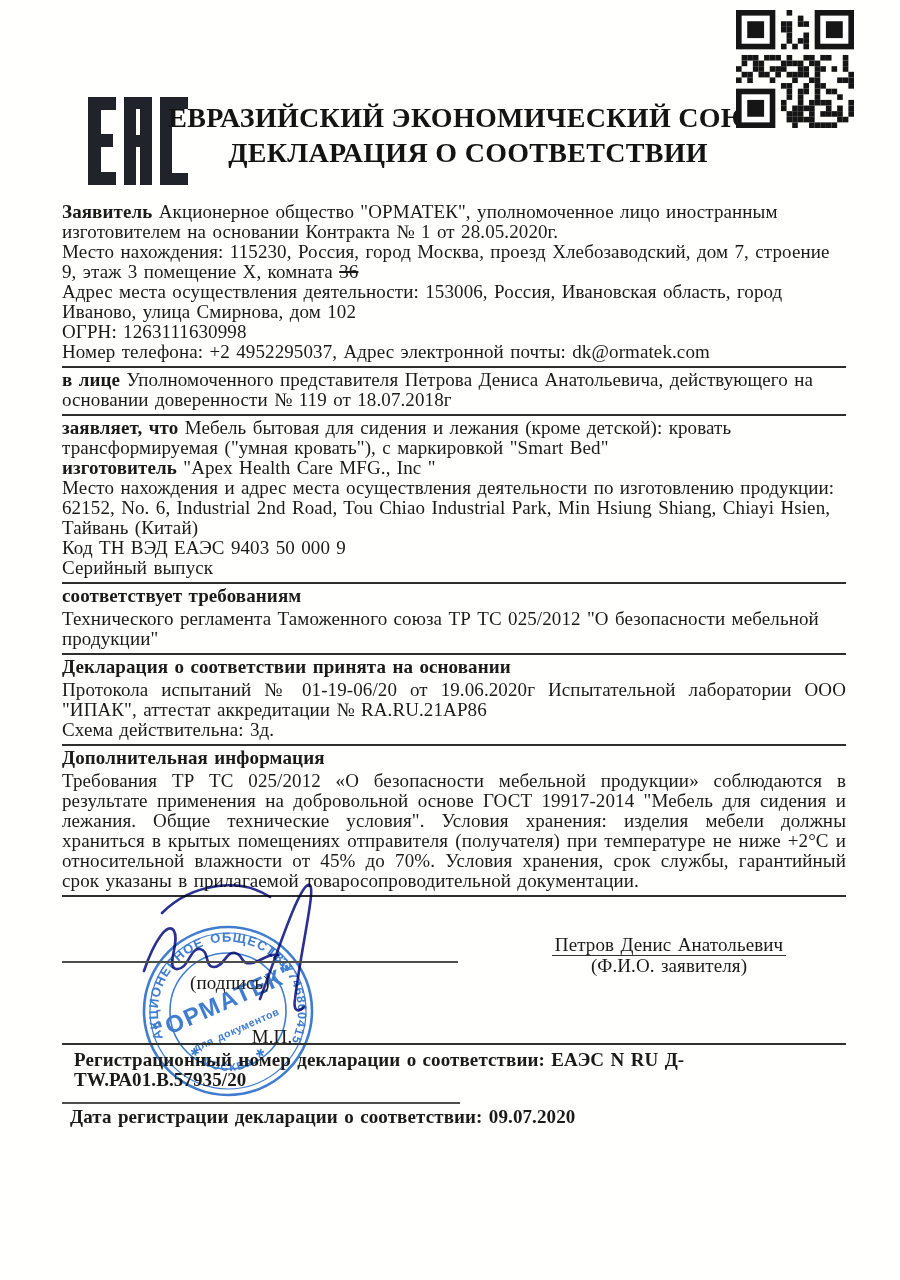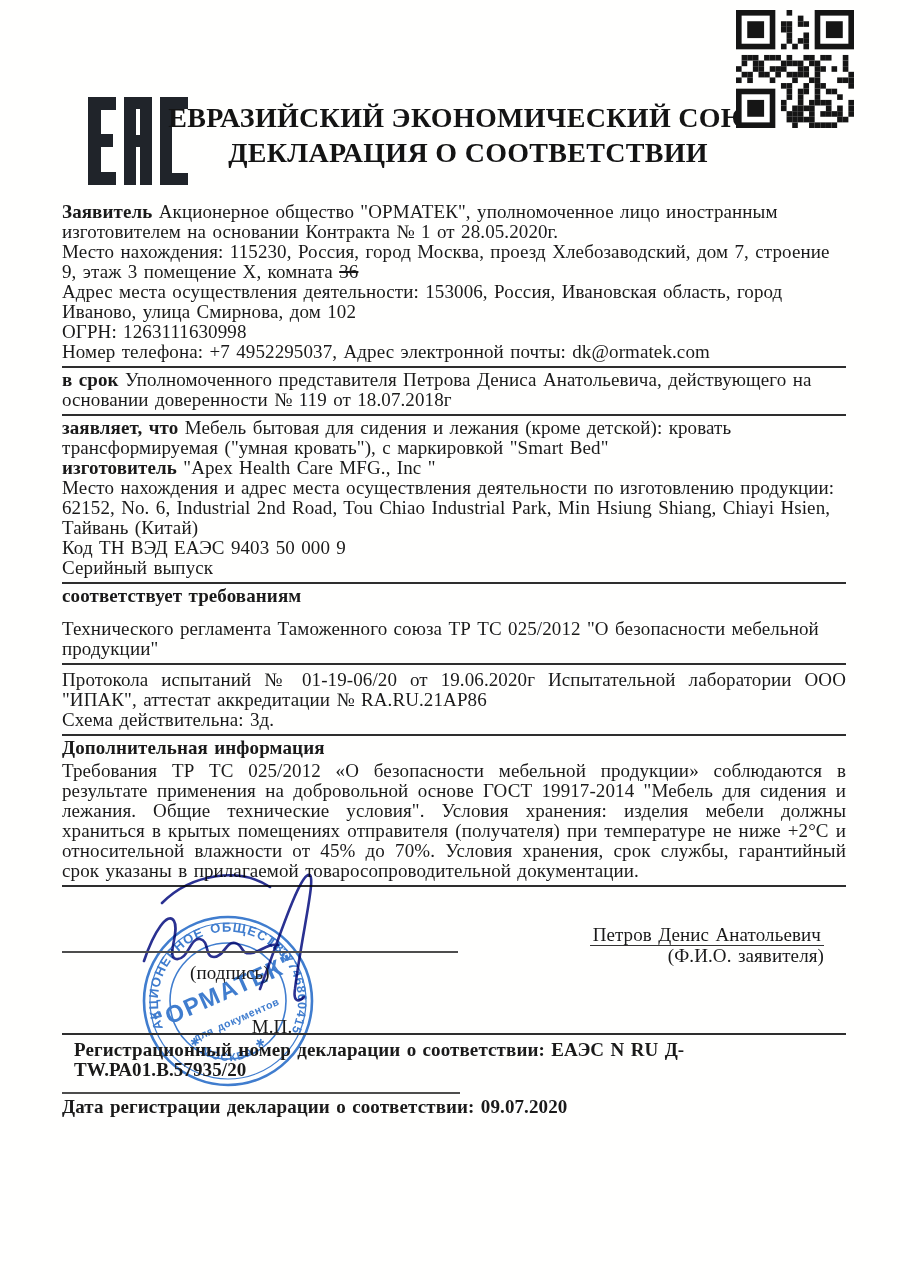--- a/index.html
+++ b/index.html
@@ -28,36 +28,36 @@
   .lead{font-weight:700;}
   .heading{font-weight:700;}
   .just{text-align:justify;}
   .struck{text-decoration:line-through;text-decoration-thickness:1.5px;}
   .validity{padding:4px 0 2px;font-weight:700;}
   
   .sig-area{position:relative;height:146px;}
   .sig-line{position:absolute;left:0;top:64px;width:396px;border-bottom:2px solid #4d4d4d;}
   .sig-caption{position:absolute;left:128px;top:76px;width:180px;text-align:left;}
   .mp{position:absolute;left:150px;top:130px;width:120px;text-align:center;}
-  .fio{position:absolute;left:452px;top:38px;width:310px;text-align:right;}
+  .fio{position:absolute;left:452px;top:38px;width:310px;text-align:center;}
   .fio .name{display:inline-block;border-bottom:1.6px solid #333;padding:0 3px;}
   .sig-svg{position:absolute;left:70px;top:-30px;mix-blend-mode:multiply;}
   .stamp-svg{position:absolute;left:78px;top:26px;mix-blend-mode:multiply;opacity:.93;}
   .stamp-svg text{fill:var(--stamp-blue,#3173cc);font-family:"Liberation Sans","DejaVu Sans",sans-serif;}
   .stamp-svg circle{stroke:var(--stamp-blue,#3173cc);fill:none;}
   .st-ring{font-size:13px;font-weight:700;letter-spacing:1.1px;}
   .st-digits{font-size:12.5px;font-weight:700;letter-spacing:.8px;}
   .st-bottom{font-size:11px;font-weight:700;letter-spacing:1.6px;}
   .st-org{font-size:24px;font-weight:700;letter-spacing:1.5px;}
   .st-purpose{font-size:10.5px;font-weight:700;letter-spacing:.5px;}
   .sig-svg path{stroke:var(--signature-ink,#2a3192);fill:none;stroke-width:2.6;stroke-linecap:round;stroke-linejoin:round;}
   
   .footer{position:relative;border-top:2px solid var(--rule,#2e2e2e);font-weight:700;}
   .footer .reg{margin:5px 12px 0;position:relative;z-index:2;}
-  .footer .date{margin:17px 0 0;position:relative;z-index:2;}
+  .footer .date{margin:17px 8px 0;position:relative;z-index:2;}
   .strike{position:absolute;left:0;top:57px;width:398px;height:2px;background:var(--rule,#2e2e2e);z-index:3;opacity:.85;}
 </style>
 </head>
 <body>
 
 <div class="page">
 
   <svg class="eac-logo" width="100" height="88" viewBox="0 0 100 88" aria-hidden="true">
     <g fill="#20242a">
       <rect x="0" y="0" width="13" height="88"></rect>
@@ -214,41 +214,42 @@
       <rect x="11.238095238095237" y="89.9047619047619" width="16.857142857142854" height="16.857142857142854"></rect>
     </svg>
 
   <div class="content">
 
     <div class="sec">
       <p><span class="lead">Заявитель</span><span> Акционерное общество "ОРМАТЕК", уполномоченное лицо иностранным изготовителем на основании Контракта № 1 от 28.05.2020г.</span></p>
       <p><span>Место нахождения: 115230, Россия, город Москва, проезд Хлебозаводский, дом 7, строение 9, этаж 3 помещение Х, комната </span><span class="struck">36</span></p>
       <p>Адрес места осуществления деятельности: 153006, Россия, Ивановская область, город Иваново, улица Смирнова, дом 102</p>
       <p>ОГРН: 1263111630998</p>
-      <p>Номер телефона: +7 4952295037, Адрес электронной почты: dk@ormatek.com</p>
-    </div>
-
-    <div class="sec">
-      <p><span class="lead">в срок</span><span> Уполномоченного представителя Петрова Дениса Анатольевича, действующего на основании доверенности № 119 от 18.07.2018г</span></p>
+      <p>Номер телефона: +2 4952295037, Адрес электронной почты: dk@ormatek.com</p>
+    </div>
+
+    <div class="sec">
+      <p><span class="lead">в лице</span><span> Уполномоченного представителя Петрова Дениса Анатольевича, действующего на основании доверенности № 119 от 18.07.2018г</span></p>
     </div>
 
     <div class="sec">
       <p><span class="lead">заявляет, что</span><span> Мебель бытовая для сидения и лежания (кроме детской): кровать трансформируемая ("умная кровать"), с маркировкой "Smart Bed"</span></p>
       <p><span class="lead">изготовитель</span><span> "Apex Health Care MFG., Inc "</span></p>
       <p>Место нахождения и адрес места осуществления деятельности по изготовлению продукции: 62152, No. 6, Industrial 2nd Road, Tou Chiao Industrial Park, Min Hsiung Shiang, Chiayi Hsien, Тайвань (Китай)</p>
       <p>Код ТН ВЭД ЕАЭС 9403 50 000 9</p>
       <p>Серийный выпуск</p>
     </div>
 
     <div class="sec">
       <p class="heading">соответствует требованиям</p>
-      <p style="margin-top:13px;">Технического регламента Таможенного союза ТР ТС 025/2012 "О безопасности мебельной продукции"</p>
-    </div>
-
-    <div class="sec">
+      <p style="margin-top:3px;">Технического регламента Таможенного союза ТР ТС 025/2012 "О безопасности мебельной продукции"</p>
+    </div>
+
+    <div class="sec">
+      <p class="heading">Декларация о соответствии принята на основании</p>
       <p class="just" style="margin-top:3px;">Протокола испытаний № 01-19-06/20 от 19.06.2020г Испытательной лаборатории ООО "ИПАК", аттестат аккредитации № RA.RU.21АР86</p>
       <p>Схема действительна: 3д.</p>
     </div>
 
     <div class="sec">
       <p class="heading">Дополнительная информация</p>
       <p class="just" style="margin-top:3px;">Требования ТР ТС 025/2012 «О безопасности мебельной продукции» соблюдаются в результате применения на добровольной основе ГОСТ 19917-2014 "Мебель для сидения и лежания. Общие технические условия". Условия хранения: изделия мебели должны храниться в крытых помещениях отправителя (получателя) при температуре не ниже +2°С и относительной влажности от 45% до 70%. Условия хранения, срок службы, гарантийный срок указаны в прилагаемой товаросопроводительной документации.</p>
     </div>
 
 

